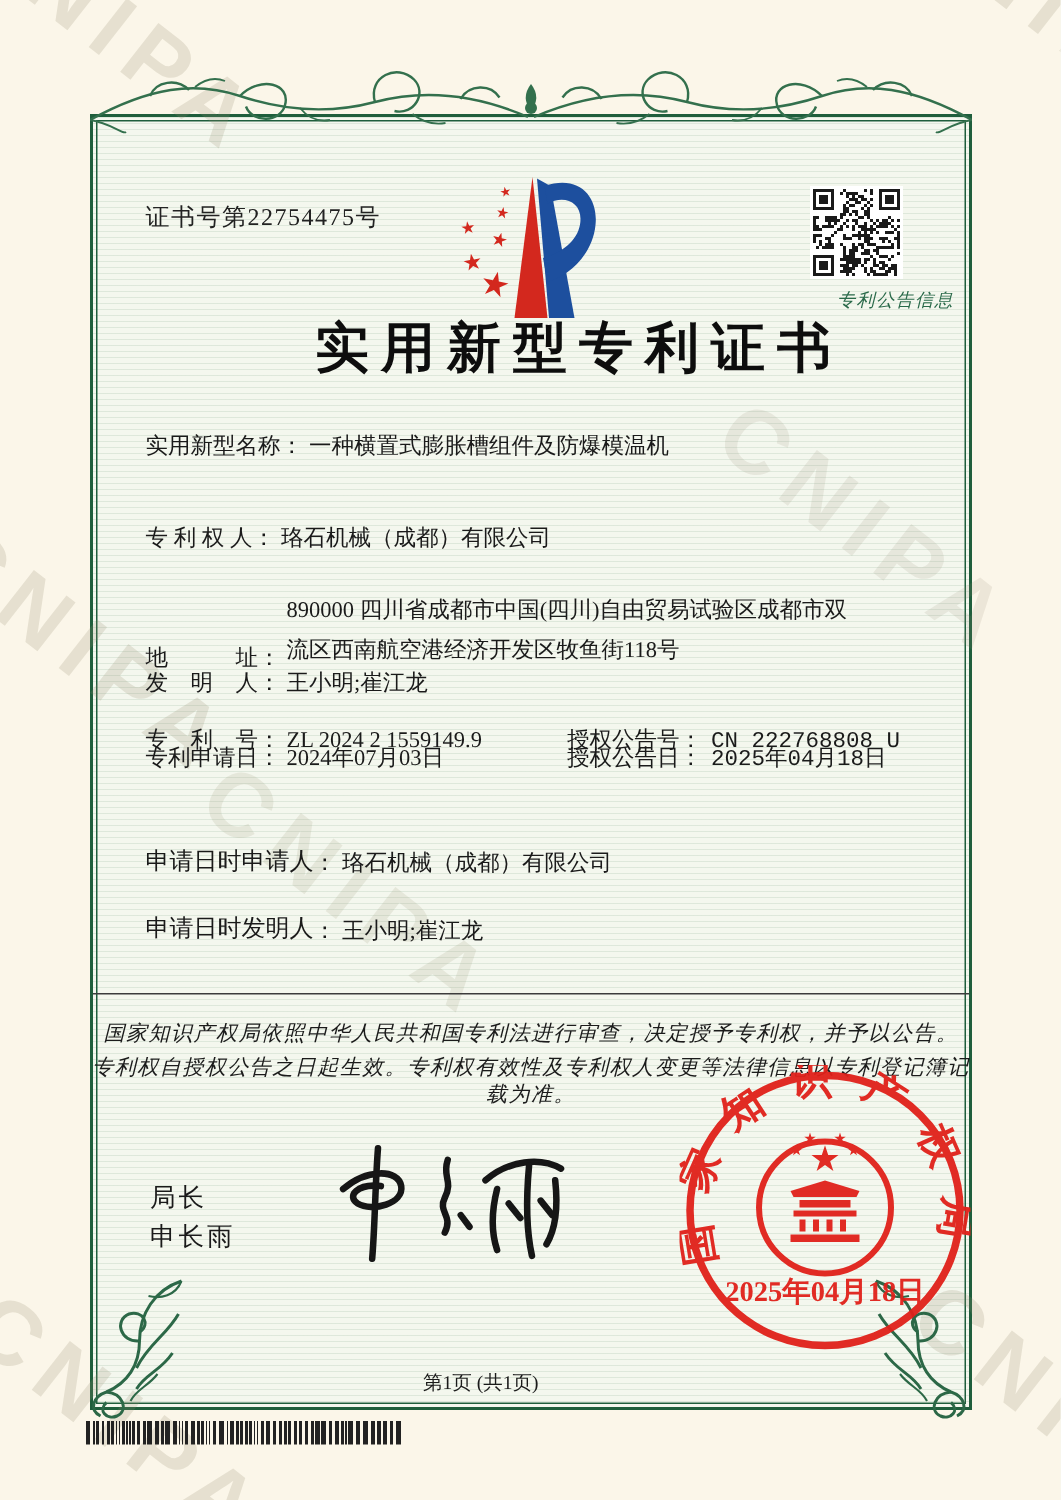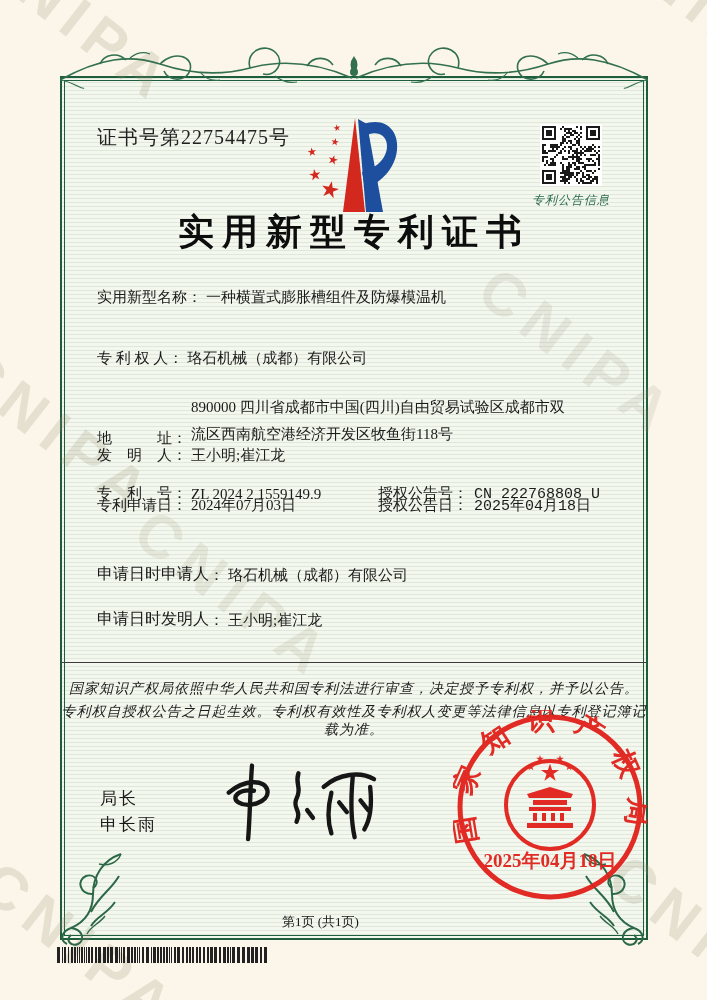--- a/index.html
+++ b/index.html
@@ -37,28 +37,28 @@
     content:"";position:absolute;inset:2px;
     border:1px solid var(--frame-green,#1f5e3c);pointer-events:none;
   }
   
   .top-ornament{position:absolute;left:60px;top:46px;width:588px;height:46px;z-index:2;}
   .corner{position:absolute;width:72px;height:98px;z-index:2;}
   .fl-left{left:55px;top:850px;}
   .fl-right{left:578px;top:850px;transform:scaleX(-1);}
   
   .content{position:absolute;inset:0;z-index:2;}
-  .cert-number{position:absolute;left:97px;top:124px;font-size:20px;letter-spacing:1px;color:#222;}
+  .cert-number{position:absolute;left:97px;top:135px;font-size:16px;letter-spacing:1px;color:#222;}
   .logo{position:absolute;left:303px;top:116px;width:96px;height:98px;}
   .qr-box{position:absolute;left:540px;top:124px;width:62px;height:62px;background:#fff;padding:0;}
   .qr-box svg{display:block;width:62px;height:62px;shape-rendering:crispEdges;}
-  .qr-caption{position:absolute;left:506px;top:192px;width:130px;text-align:center;
+  .qr-caption{position:absolute;left:506px;top:192px;width:130px;text-align:right;
     font-size:12px;font-style:italic;letter-spacing:1px;color:#2a6a4a;}
   .title{position:absolute;left:60px;top:208px;width:588px;text-align:center;
-    font-size:36px;font-weight:bold;letter-spacing:8px;color:#0d0d0d;}
+    font-size:36px;font-weight:bold;letter-spacing:8px;color:#0d0d0d;padding-left:32px;}
   .row{position:absolute;left:97px;right:63px;display:flex;align-items:flex-end;font-size:15px;}
   .row .val{margin-left:4px;}
   .row .rcol{position:absolute;left:281px;display:flex;align-items:baseline;}
   .row .rcol .val{margin-left:6px;font-family:Liberation Mono, monospace;}
   .r1{top:288px}.r2{top:349px}
   .r3{top:394px}.r3 .val span{display:block;line-height:27px;}
   .r4{top:446px}.r5{top:484px}.r6{top:496px}
   .r7{top:564px}.r8{top:609px}
   .r7 .lbl,.r8 .lbl{font-size:16px;}
   .divider{position:absolute;left:62px;top:662px;width:584px;height:1px;background:#3c3c3c;}

